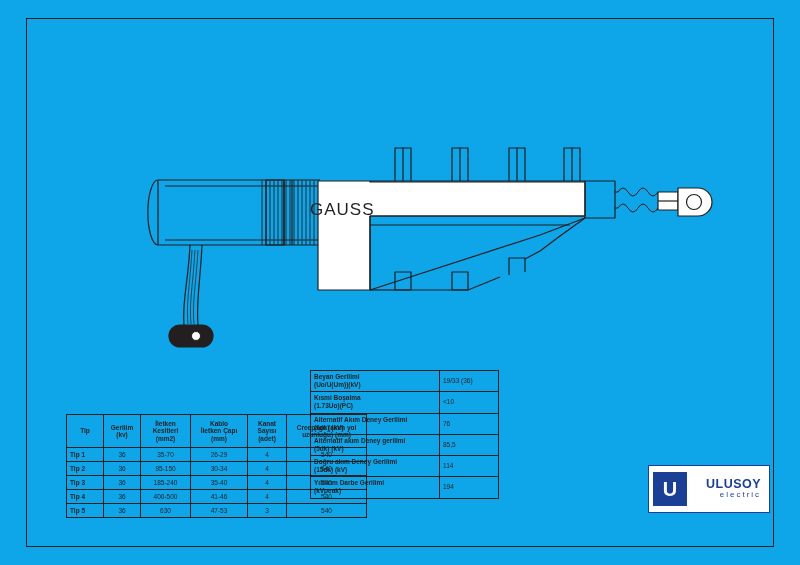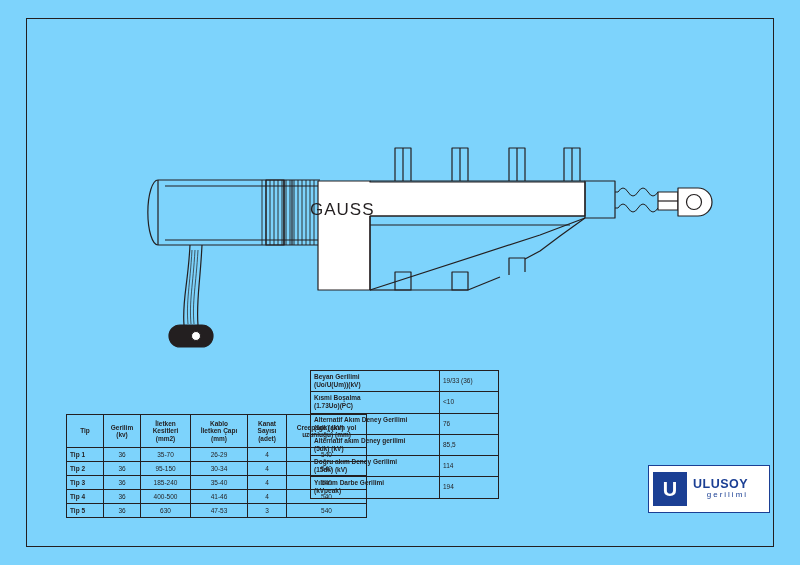--- a/index.html
+++ b/index.html
@@ -7,21 +7,21 @@
     padding: 0;
     background: #ffffff;
   }
   body {
     font-family: "Liberation Sans", sans-serif;
   }
   .page {
     position: relative;
     width: 800px;
     height: 565px;
-    background: #7dd3fc;
+    background: #0ea5e9;
     overflow: hidden;
     text-decoration: underline;
   }
   
   .sheet-border {
     position: absolute;
     left: 26px;
     top: 18px;
     width: 748px;
     height: 529px;
@@ -152,21 +152,21 @@
     position: absolute;
     left: 50%;
     top: 50%;
     transform: translate(-50%, -50%);
     color: #ffffff;
     font-size: 20px;
     font-weight: bold;
     font-family: "Liberation Sans", sans-serif;
   }
   .logo-words {
-    margin-left: 6px;
+    margin-left: 19px;
     line-height: 1.1;
   }
   .logo-words .w1 {
     color: #1b3f94;
     font-size: 12.5px;
     font-weight: bold;
     letter-spacing: 0.5px;
   }
   .logo-words .w2 {
     color: #1b3f94;
@@ -406,18 +406,18 @@
     </tbody>
   </table>
 
   <div class="title-block">
     <div class="logo-box">
       <div class="logo-mark">
         <span class="u">U</span>
       </div>
       <div class="logo-words">
         <div class="w1">ULUSOY</div>
-        <div class="w2">gerilimi</div>
+        <div class="w2">electric</div>
       </div>
     </div>
   </div>
 
 </div>
 
 </body></html>

